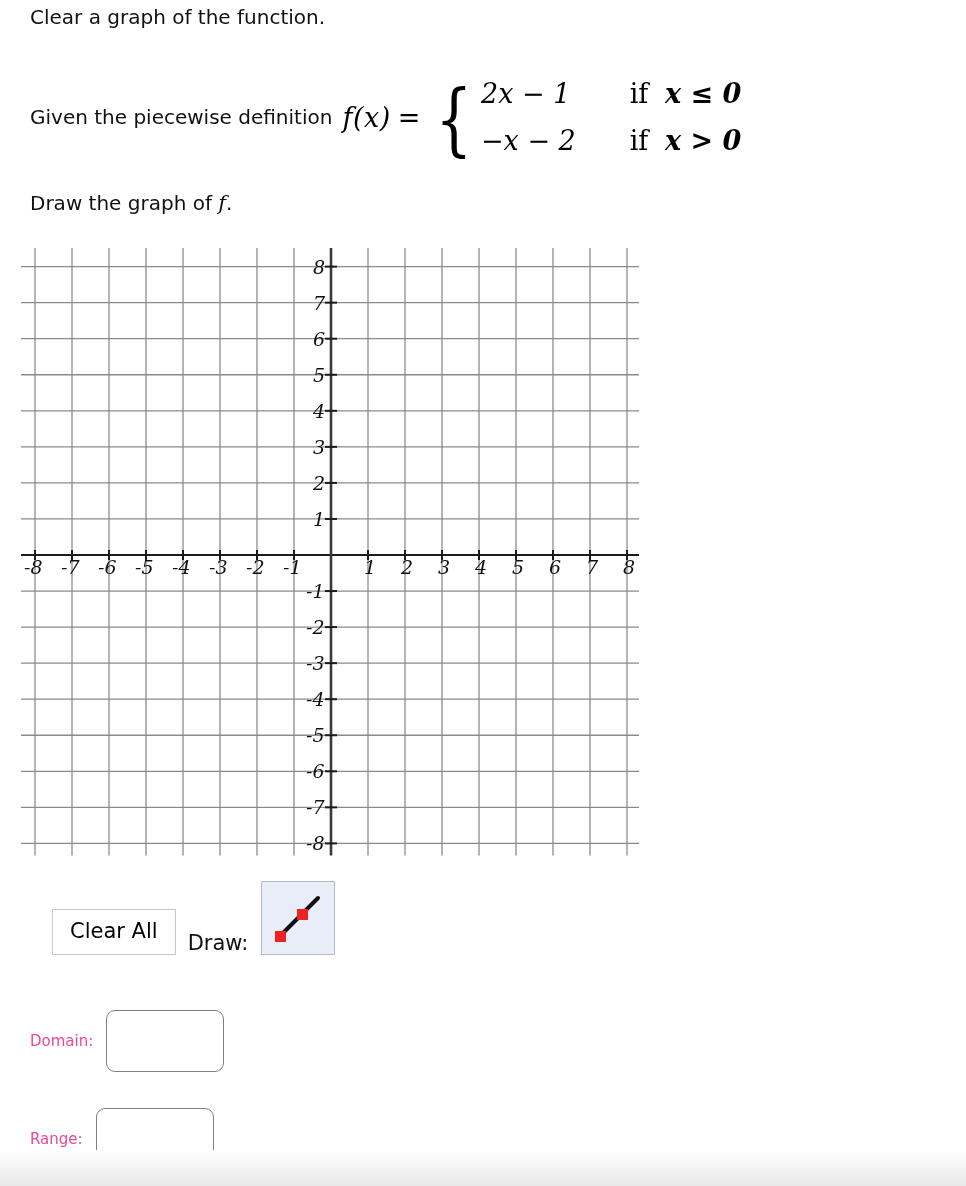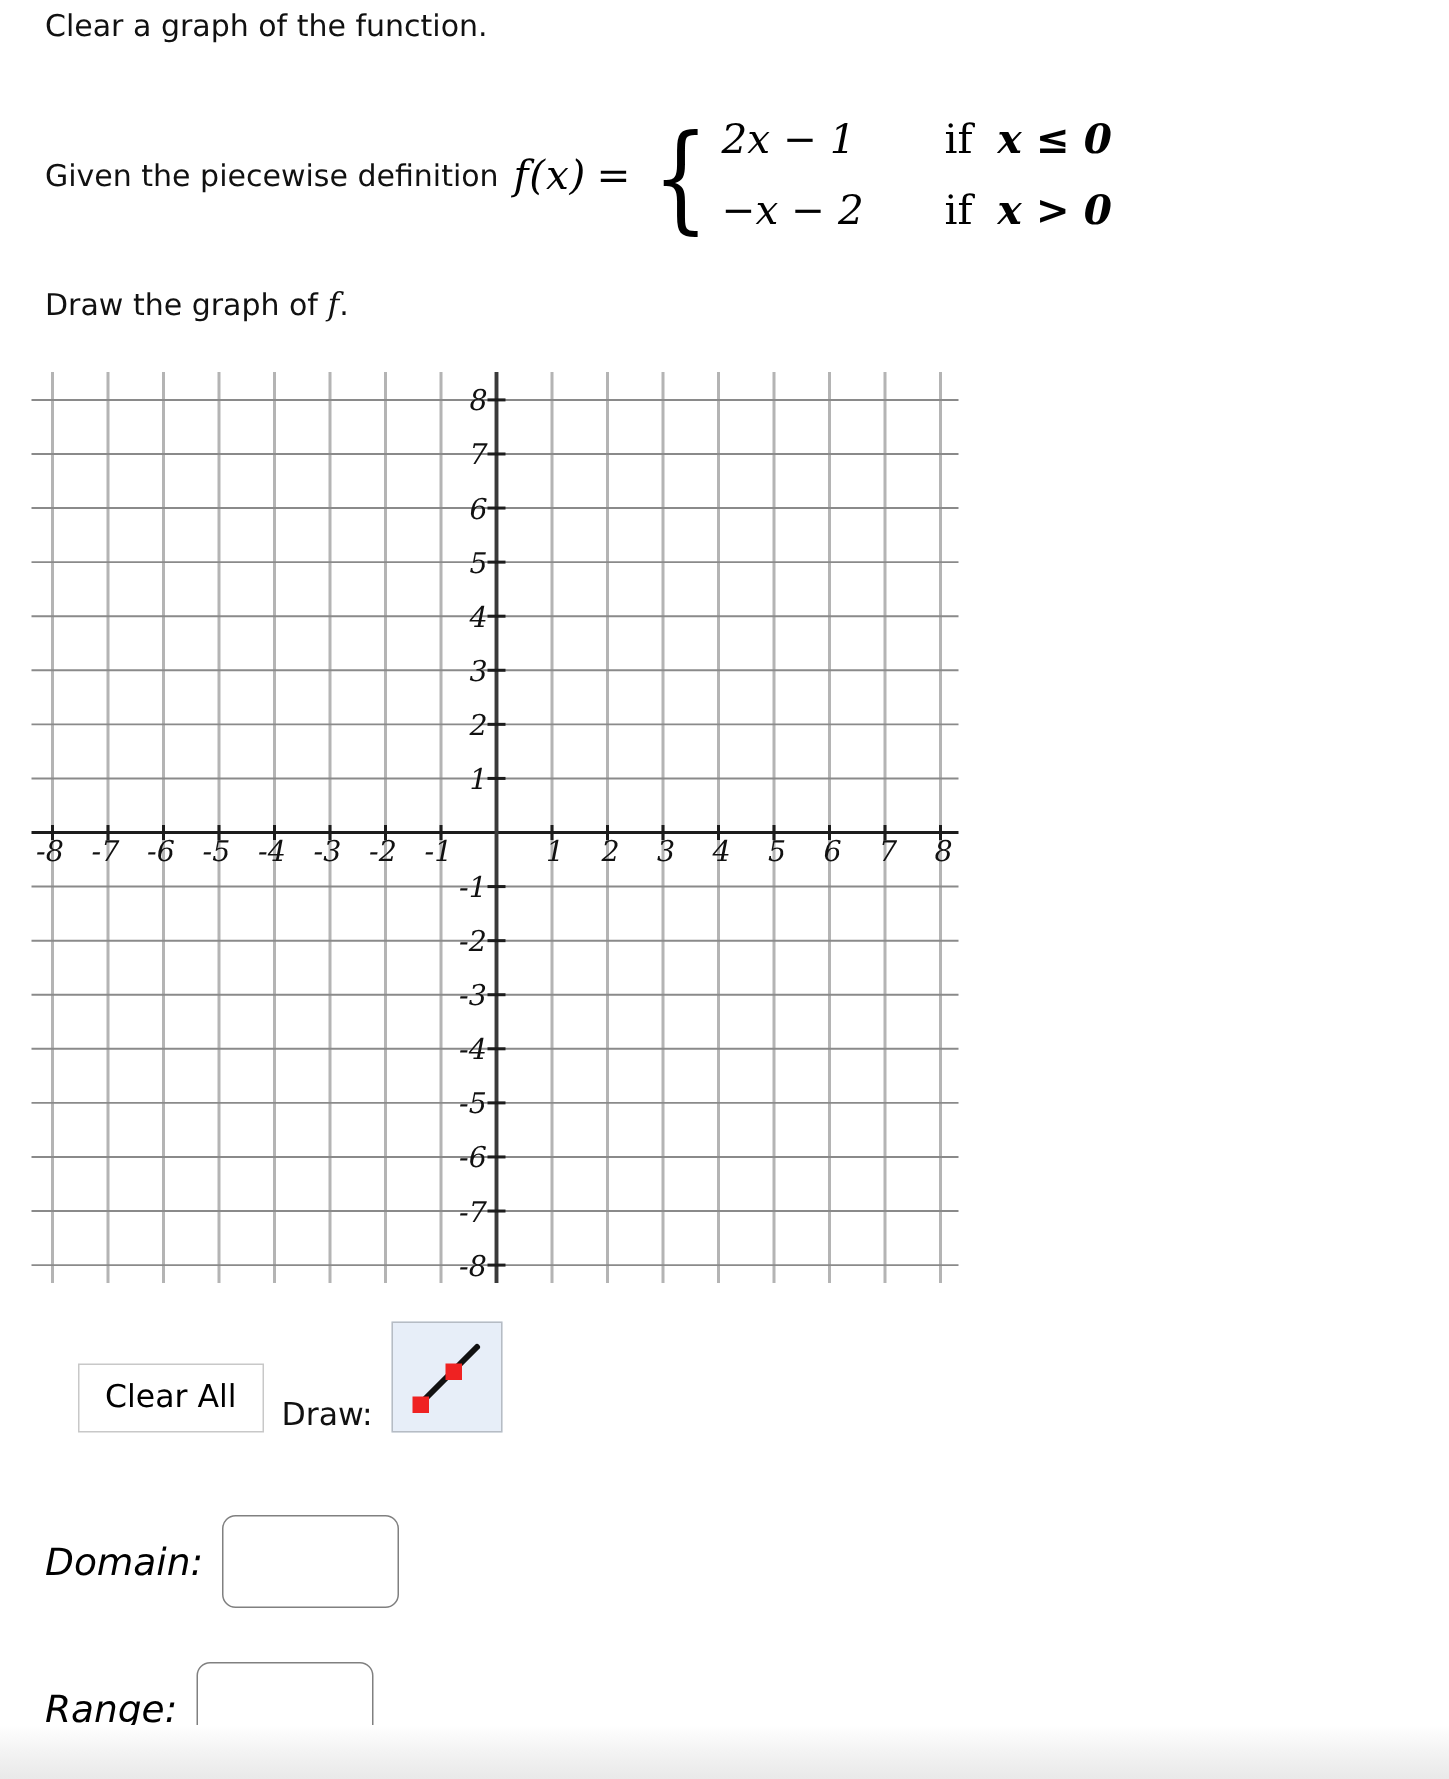--- a/index.html
+++ b/index.html
@@ -149,23 +149,22 @@
   
   .answer-row {
     position: absolute;
     display: flex;
     align-items: center;
   }
   #domain-row { left: 30px; top: 1010px; }
   #range-row  { left: 30px; top: 1108px; }
 
   .answer-label {
-    font-size: 25px;
-    color: #000000;
-    font-style: italic;
+    font-size: 15px;
+    color: #ec4899;
   }
   #domain-row .answer-label { margin-right: 13px; }
   #range-row  .answer-label { margin-right: 13px; }
 
   .answer-input {
     width: 118px;
     height: 62px;
     border: 1px solid #808080;
     border-radius: 9px;
     background: #ffffff;

